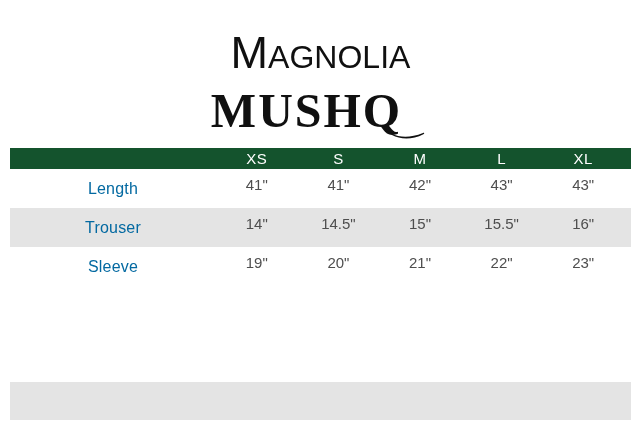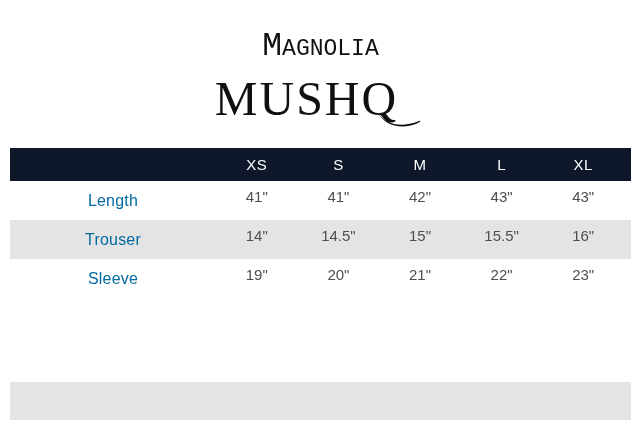--- a/index.html
+++ b/index.html
@@ -7,51 +7,52 @@
     width: 641px; height: 433px;
     background: #ffffff;
     font-family: "Liberation Sans", sans-serif;
     overflow: hidden;
   }
   .page { position: relative; width: 641px; height: 433px; background: #ffffff; }
 
   
   .logo { position: absolute; top: 30px; left: 0; width: 641px; text-align: center; color: #101010; }
   .brand-line1 {
-    font-family: Liberation Mono, monospace;
+    font-family: Liberation Sans, sans-serif;
     font-variant: small-caps;
-    font-size: 33px; line-height: 1;
+    font-size: 45px; line-height: 1;
     letter-spacing: 0px;
     display: block;
   }
   .brand-line2-row { display: block; margin-top: 12px; line-height: 1; }
   .brand-line2 {
     position: relative;
     display: inline-block;
     left: -14px;
     font-family: "Liberation Serif", serif;
     font-size: 48px; line-height: 1;
     letter-spacing: 2px;
+    font-weight: bold;
   }
   .swash {
     position: absolute;
     right: -24px; bottom: -7px;
     width: 44px; height: 18px;
   }
   .swash path { fill: #101010; }
 
   
   .chart { position: absolute; left: 10px; top: 148px; width: 621px; }
   table.size-table {
     width: 621px;
     border-collapse: collapse;
     table-layout: fixed;
   }
   table.size-table th, table.size-table td { padding: 0; vertical-align: middle; }
-  thead tr { height: 33px; background: #0f172a; }
+  thead tr { height: 21px; background: #14532d; }
   thead th {
     color: #ffffff; font-size: 15px; font-weight: 400;
     letter-spacing: 0.5px; text-align: center;
   }
   tbody tr { height: 39px; }
   tbody tr.alt { background: #e4e4e4; }
   td.label-cell {
     padding-left: 28px;
     font-size: 16px; color: #0369a1; letter-spacing: 0.2px;
     text-align: center;

